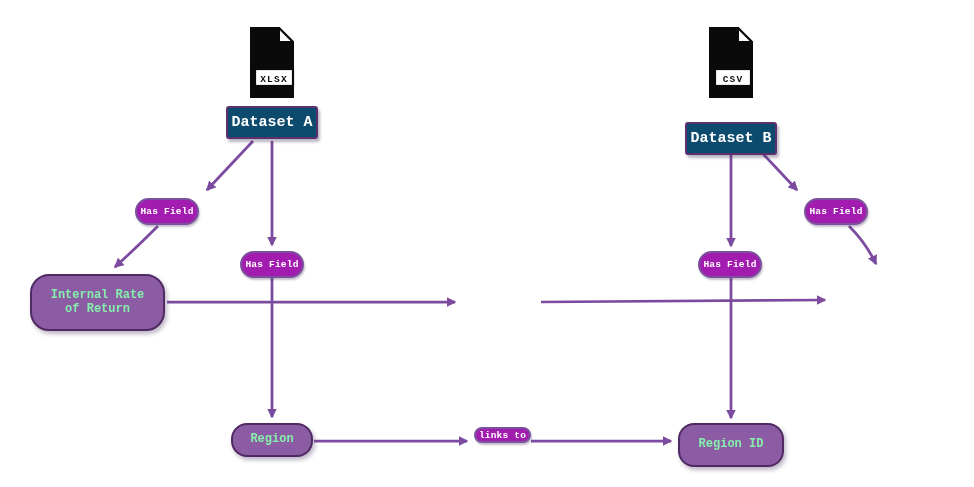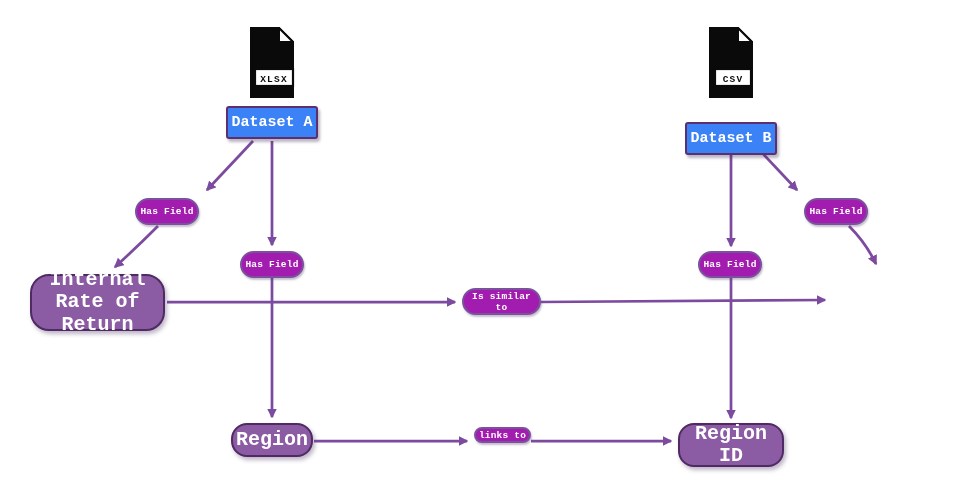--- a/index.html
+++ b/index.html
@@ -3,30 +3,30 @@
 <meta charset="utf-8">
 <style>
   html,body{margin:0;padding:0;background:#ffffff;}
   #canvas{
     position:relative;width:974px;height:487px;background:#ffffff;
     font-family:Liberation Mono, monospace;overflow:hidden;
   }
   .abs{position:absolute;}
   
   .dataset-box{
-    background:#3b82f6;border:2px solid #5c2f6e;border-radius:3px;
+    background:#0c4a6e;border:2px solid #5c2f6e;border-radius:3px;
     color:#ffffff;font-weight:bold;font-size:15px;line-height:1;
     display:flex;align-items:center;justify-content:center;
     box-shadow:2px 3px 3px rgba(60,40,80,0.35);
     box-sizing:border-box;
   }
   
   .field-node{
     background:#8b5ba3;border:2.5px solid #4f2a63;border-radius:19px;
-    color:#ffffff;font-weight:bold;font-size:20px;line-height:1.12;
+    color:#86efac;font-weight:bold;font-size:12px;line-height:1.12;
     display:flex;align-items:center;justify-content:center;text-align:center;
     box-shadow:2px 3px 4px rgba(90,70,110,0.40);
     box-sizing:border-box;padding:2px 13px;
   }
   
   .edge-pill{
     background:#a21caf;border:2px solid #7b509d;border-radius:14px;
     color:#ffffff;font-weight:bold;font-size:9.5px;letter-spacing:0.2px;
     display:flex;align-items:center;justify-content:center;text-align:center;
     box-shadow:1px 2px 2px rgba(90,70,110,0.35);
@@ -98,20 +98,17 @@
   </div>
   <div class="abs edge-pill" style="left:240px;top:251px;width:64px;height:27px;">
     <span>Has Field</span>
   </div>
   <div class="abs edge-pill" style="left:698px;top:251px;width:64px;height:27px;">
     <span>Has Field</span>
   </div>
   <div class="abs edge-pill" style="left:804px;top:198px;width:64px;height:27px;">
     <span>Has Field</span>
   </div>
-  <div class="abs edge-pill" style="left:462px;top:288px;width:79px;height:27px;">
-    <span>Is similar to</span>
-  </div>
   <div class="abs edge-pill" style="left:474px;top:427px;width:57px;height:16px;">
     <span>links to</span>
   </div>
 
 </div>
 
 </body></html>

